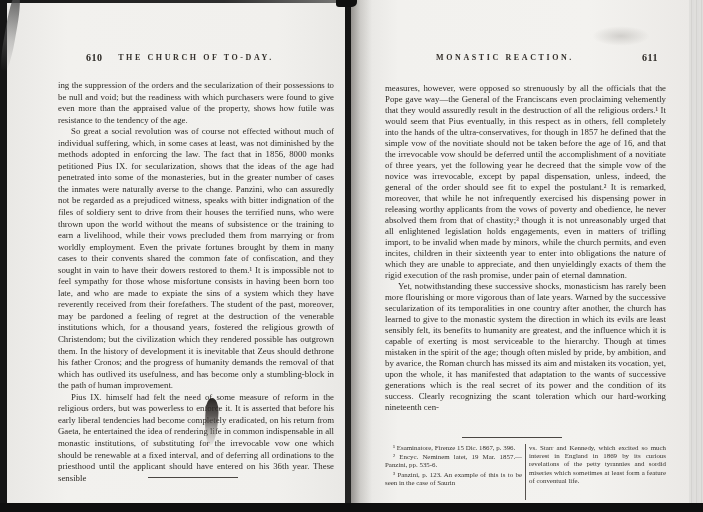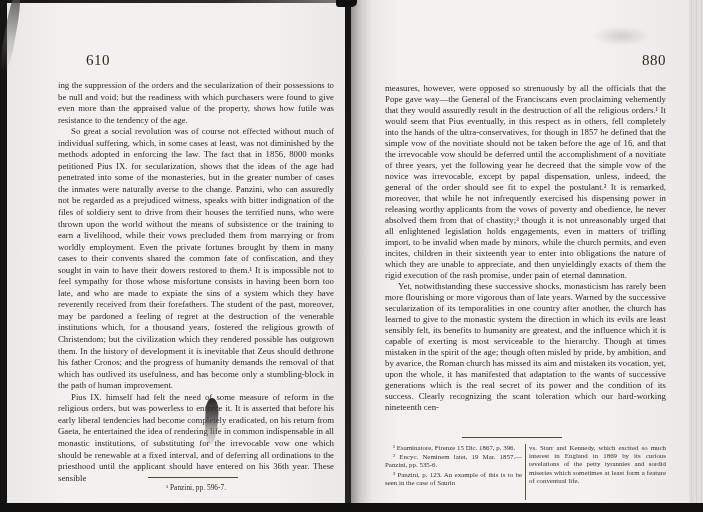--- a/index.html
+++ b/index.html
@@ -30,21 +30,21 @@
   .page-edge-right { position:absolute; right:0; top:0; width:14px; height:503px;
     background:repeating-linear-gradient(to right,#e0dfdc 0 2px,#d4d3d0 2px 3px,#dedddb 3px 5px); }
   .ink-blot { position:absolute; left:205px; top:398px; width:13px; height:47px;
     background:linear-gradient(to bottom,rgba(25,22,20,.92),rgba(55,50,48,.8) 38%,rgba(110,105,100,.4) 72%,rgba(140,136,130,.12));
     border-radius:45% 55% 48% 52% / 25% 30% 62% 58%;
     transform:rotate(3deg); }
   .smudge-tr { position:absolute; left:592px; top:26px; width:58px; height:20px;
     background:radial-gradient(rgba(150,147,142,.35),transparent 70%); border-radius:50%; }
 
   
-  .pagenum { position:absolute; font-size:15px; font-weight:normal; letter-spacing:.5px; color:#2b2824; }
+  .pagenum { position:absolute; font-size:10px; font-weight:bold; letter-spacing:.5px; color:#2b2824; }
   .runhead { position:absolute; text-align:center; font-size:8px; font-weight:bold;
     letter-spacing:2.6px; color:#35312c; white-space:nowrap; }
   .body-block { position:absolute; text-align:justify; overflow:hidden;
     font-size:8.8px; color:#2e2b27; }
   .body-left  { left:58px;  top:80px; width:276px; height:404px; line-height:11.55px; }
   .body-right { left:385px; top:71px; width:281px; height:364px; line-height:11.0px;margin-top:12px; }
   .body-block p { margin:0; text-indent:13px; }
   .body-block p:first-child { text-indent:0; }
 
   .fn-rule { position:absolute; height:1px; background:#4a4642; }
@@ -70,30 +70,31 @@
   <div class="band-left"></div>
   <div class="edge-streak"></div>
   <div class="spine-shadow"></div>
   <div class="spine-line"></div>
   <div class="spine-hook"></div>
   <div class="page-edge-right"></div>
   <div class="band-bottom"></div>
   <div class="smudge-tr"></div>
 
   <div class="pagenum" style="left:86px; top:52px;">610</div>
+  <div class="runhead" style="left:58px; top:53px; width:276px;">THE CHURCH OF TO-DAY.</div>
   <div class="body-block body-left">
       <p>ing the suppression of the orders and the secularization of their possessions to be null and void; but the readiness with which purchasers were found to give even more than the appraised value of the property, shows how futile was resistance to the tendency of the age.</p>
       <p>So great a social revolution was of course not effected without much of individual suffering, which, in some cases at least, was not diminished by the methods adopted in enforcing the law. The fact that in 1856, 8000 monks petitioned Pius IX. for secularization, shows that the ideas of the age had penetrated into some of the monasteries, but in the greater number of cases the inmates were naturally averse to the change. Panzini, who can assuredly not be regarded as a prejudiced witness, speaks with bitter indignation of the files of soldiery sent to drive from their houses the terrified nuns, who were thrown upon the world without the means of subsistence or the training to earn a livelihood, while their vows precluded them from marrying or from worldly employment. Even the private fortunes brought by them in many cases to their convents shared the common fate of confiscation, and they sought in vain to have their dowers restored to them.¹ It is impossible not to feel sympathy for those whose misfortune consists in having been born too late, and who are made to expiate the sins of a system which they have reverently received from their forefathers. The student of the past, moreover, may be pardoned a feeling of regret at the destruction of the venerable institutions which, for a thousand years, fostered the religious growth of Christendom; but the civilization which they rendered possible has outgrown them. In the history of development it is inevitable that Zeus should dethrone his father Cronos; and the progress of humanity demands the removal of that which has outlived its usefulness, and has become only a stumbling-block in the path of human improvement.</p>
       <p>Pius IX. himself had felt the need of some measure of reform in the religious orders, but was powerless to enforce it. It is asserted that before his early liberal tendencies had become completely eradicated, on his return from Gaeta, he entertained the idea of rendering life in common indispensable in all monastic institutions, of substituting for the irrevocable vow one which should be renewable at a fixed interval, and of deferring all ordinations to the priesthood until the applicant should have entered on his 36th year. These sensible</p>
     </div>
   <div class="fn-rule fn-rule-left"></div>
-  <div class="fn-left">¹ Panzini, pp. 596-7.</div>
   <div class="ink-blot"></div>
 
-  <div class="pagenum" style="left:642px; top:52px;">880</div>
+  <div class="runhead" style="left:385px; top:53px; width:240px;">MONASTIC REACTION.</div>
+  <div class="pagenum" style="left:642px; top:52px;">611</div>
   <div class="body-block body-right">
       <p>measures, however, were opposed so strenuously by all the officials that the Pope gave way—the General of the Franciscans even proclaiming vehemently that they would assuredly result in the destruction of all the religious orders.¹ It would seem that Pius eventually, in this respect as in others, fell completely into the hands of the ultra-conservatives, for though in 1857 he defined that the simple vow of the novitiate should not be taken before the age of 16, and that the irrevocable vow should be deferred until the accomplishment of a novitiate of three years, yet the following year he decreed that the simple vow of the novice was irrevocable, except by papal dispensation, unless, indeed, the general of the order should see fit to expel the postulant.² It is remarked, moreover, that while he not infrequently exercised his dispensing power in releasing worthy applicants from the vows of poverty and obedience, he never absolved them from that of chastity;³ though it is not unreasonably urged that all enlightened legislation holds engagements, even in matters of trifling import, to be invalid when made by minors, while the church permits, and even incites, children in their sixteenth year to enter into obligations the nature of which they are unable to appreciate, and then unyieldingly exacts of them the rigid execution of the rash promise, under pain of eternal damnation.</p>
       <p>Yet, notwithstanding these successive shocks, monasticism has rarely been more flourishing or more vigorous than of late years. Warned by the successive secularization of its temporalities in one country after another, the church has learned to give to the monastic system the direction in which its evils are least sensibly felt, its benefits to humanity are greatest, and the influence which it is capable of exerting is most serviceable to the hierarchy. Though at times mistaken in the spirit of the age; though often misled by pride, by ambition, and by avarice, the Roman church has missed its aim and mistaken its vocation, yet, upon the whole, it has manifested that adaptation to the wants of successive generations which is the real secret of its power and the condition of its success. Clearly recognizing the scant toleration which our hard-working nineteenth cen-</p>
     </div>
   <div class="fn-rule fn-rule-right"></div>
   <div class="fn-cols">
     <div class="fn-col">
         <p>¹ Esaminatore, Firenze 15 Dic. 1867, p. 396.</p>
         <p>² Encyc. Neminem latet, 19 Mar. 1857.—Panzini, pp. 535-6.</p>
         <p>³ Panzini, p. 123. An example of this is to be seen in the case of Saurin</p>

